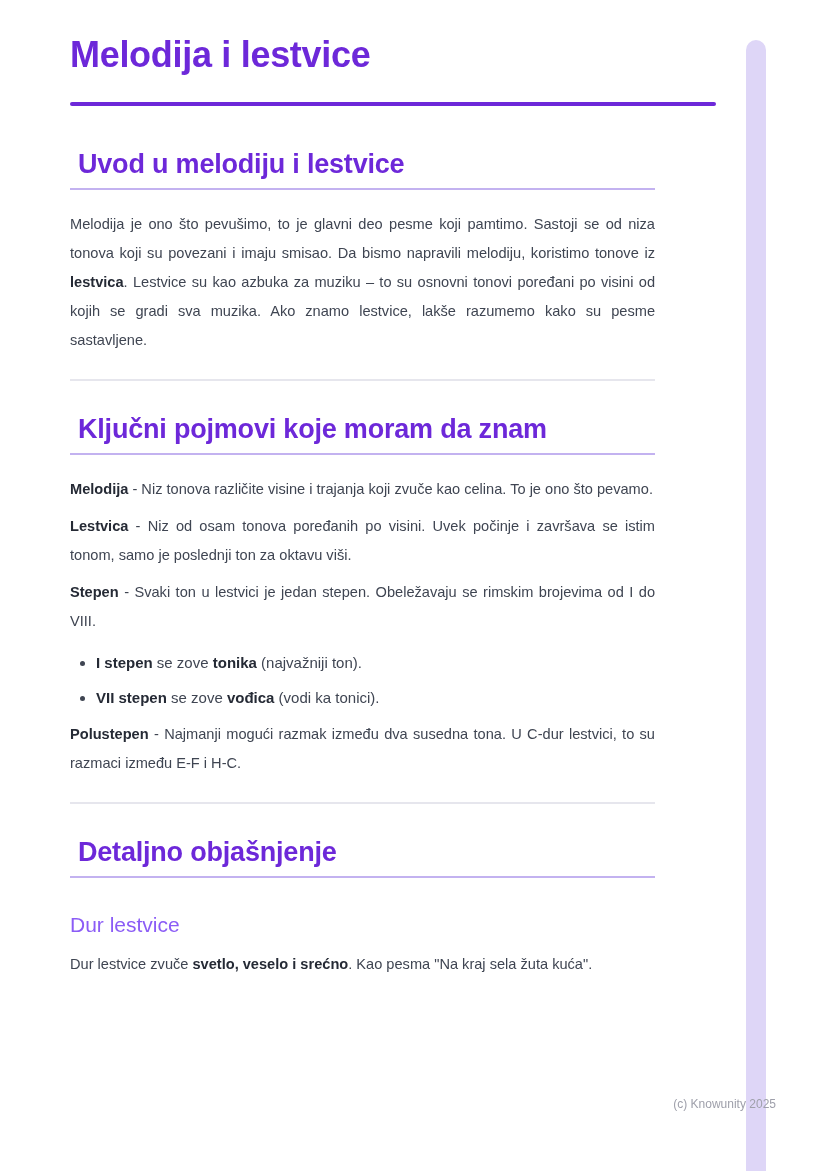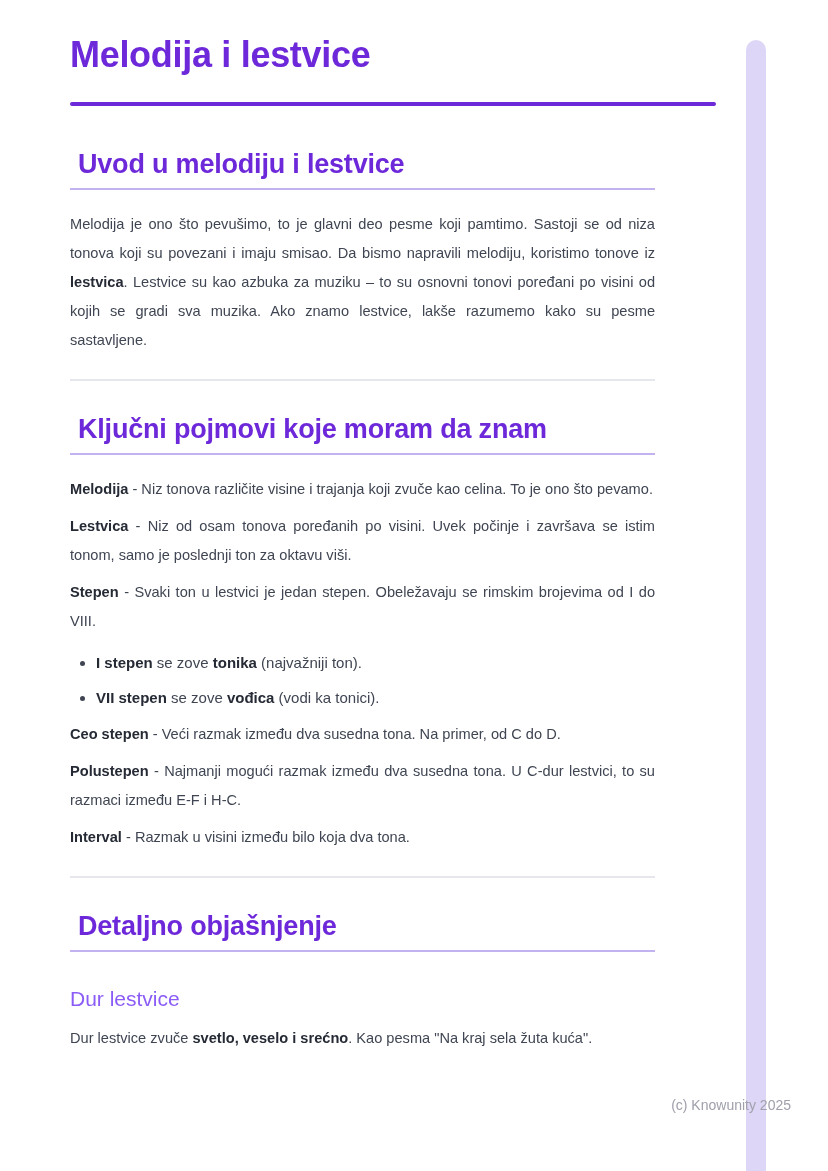--- a/index.html
+++ b/index.html
@@ -85,23 +85,23 @@
   }
   h3 {
     margin: 34px 0 12px 0;
     font-size: 21px;
     line-height: 26px;
     font-weight: normal;
     color: var(--subheading-purple);
   }
   .copyright {
     position: absolute;
-    right: 37px;
+    right: 52px;
     top: 1097px;
-    font-size: 14px;
+    font-size: 12px;
     color: var(--muted-gray);
     z-index: 2;
   }
   .scrollbar {
     position: absolute;
     right: 62px;
     top: 40px;
     width: 20px;
     height: 1131px;
     background: var(--scrollbar-purple);
@@ -130,23 +130,21 @@
   <section class="sec-after-divider">
     <h2>Ključni pojmovi koje moram da znam</h2>
     <div class="h2-rule"></div>
     <p class="lead-p"><strong>Melodija</strong><span> - Niz tonova različite visine i trajanja koji zvuče kao celina. To je ono što pevamo.</span></p>
     <p><strong>Lestvica</strong><span> - Niz od osam tonova poređanih po visini. Uvek počinje i završava se istim tonom, samo je poslednji ton za oktavu viši.</span></p>
     <p><strong>Stepen</strong><span> - Svaki ton u lestvici je jedan stepen. Obeležavaju se rimskim brojevima od I do VIII.</span></p>
     <ul>
       <li><strong>I stepen</strong><span> se zove </span><strong>tonika</strong><span> (najvažniji ton).</span></li>
       <li><strong>VII stepen</strong><span> se zove </span><strong>vođica</strong><span> (vodi ka tonici).</span></li>
     </ul>
-    <p><strong>Ceo stepen</strong><span> - Veći razmak između dva susedna tona. Na primer, od C do D.</span></p>
     <p><strong>Polustepen</strong><span> - Najmanji mogući razmak između dva susedna tona. U C-dur lestvici, to su razmaci između E-F i H-C.</span></p>
-    <p><strong>Interval</strong><span> - Razmak u visini između bilo koja dva tona.</span></p>
   </section>
 
   <div class="divider"></div>
 
   <section class="sec-after-divider">
     <h2>Detaljno objašnjenje</h2>
     <div class="h2-rule"></div>
     <h3>Dur lestvice</h3>
     <p><span>Dur lestvice zvuče </span><strong>svetlo, veselo i srećno</strong><span>. Kao pesma "Na kraj sela žuta kuća".</span></p>
   </section>

